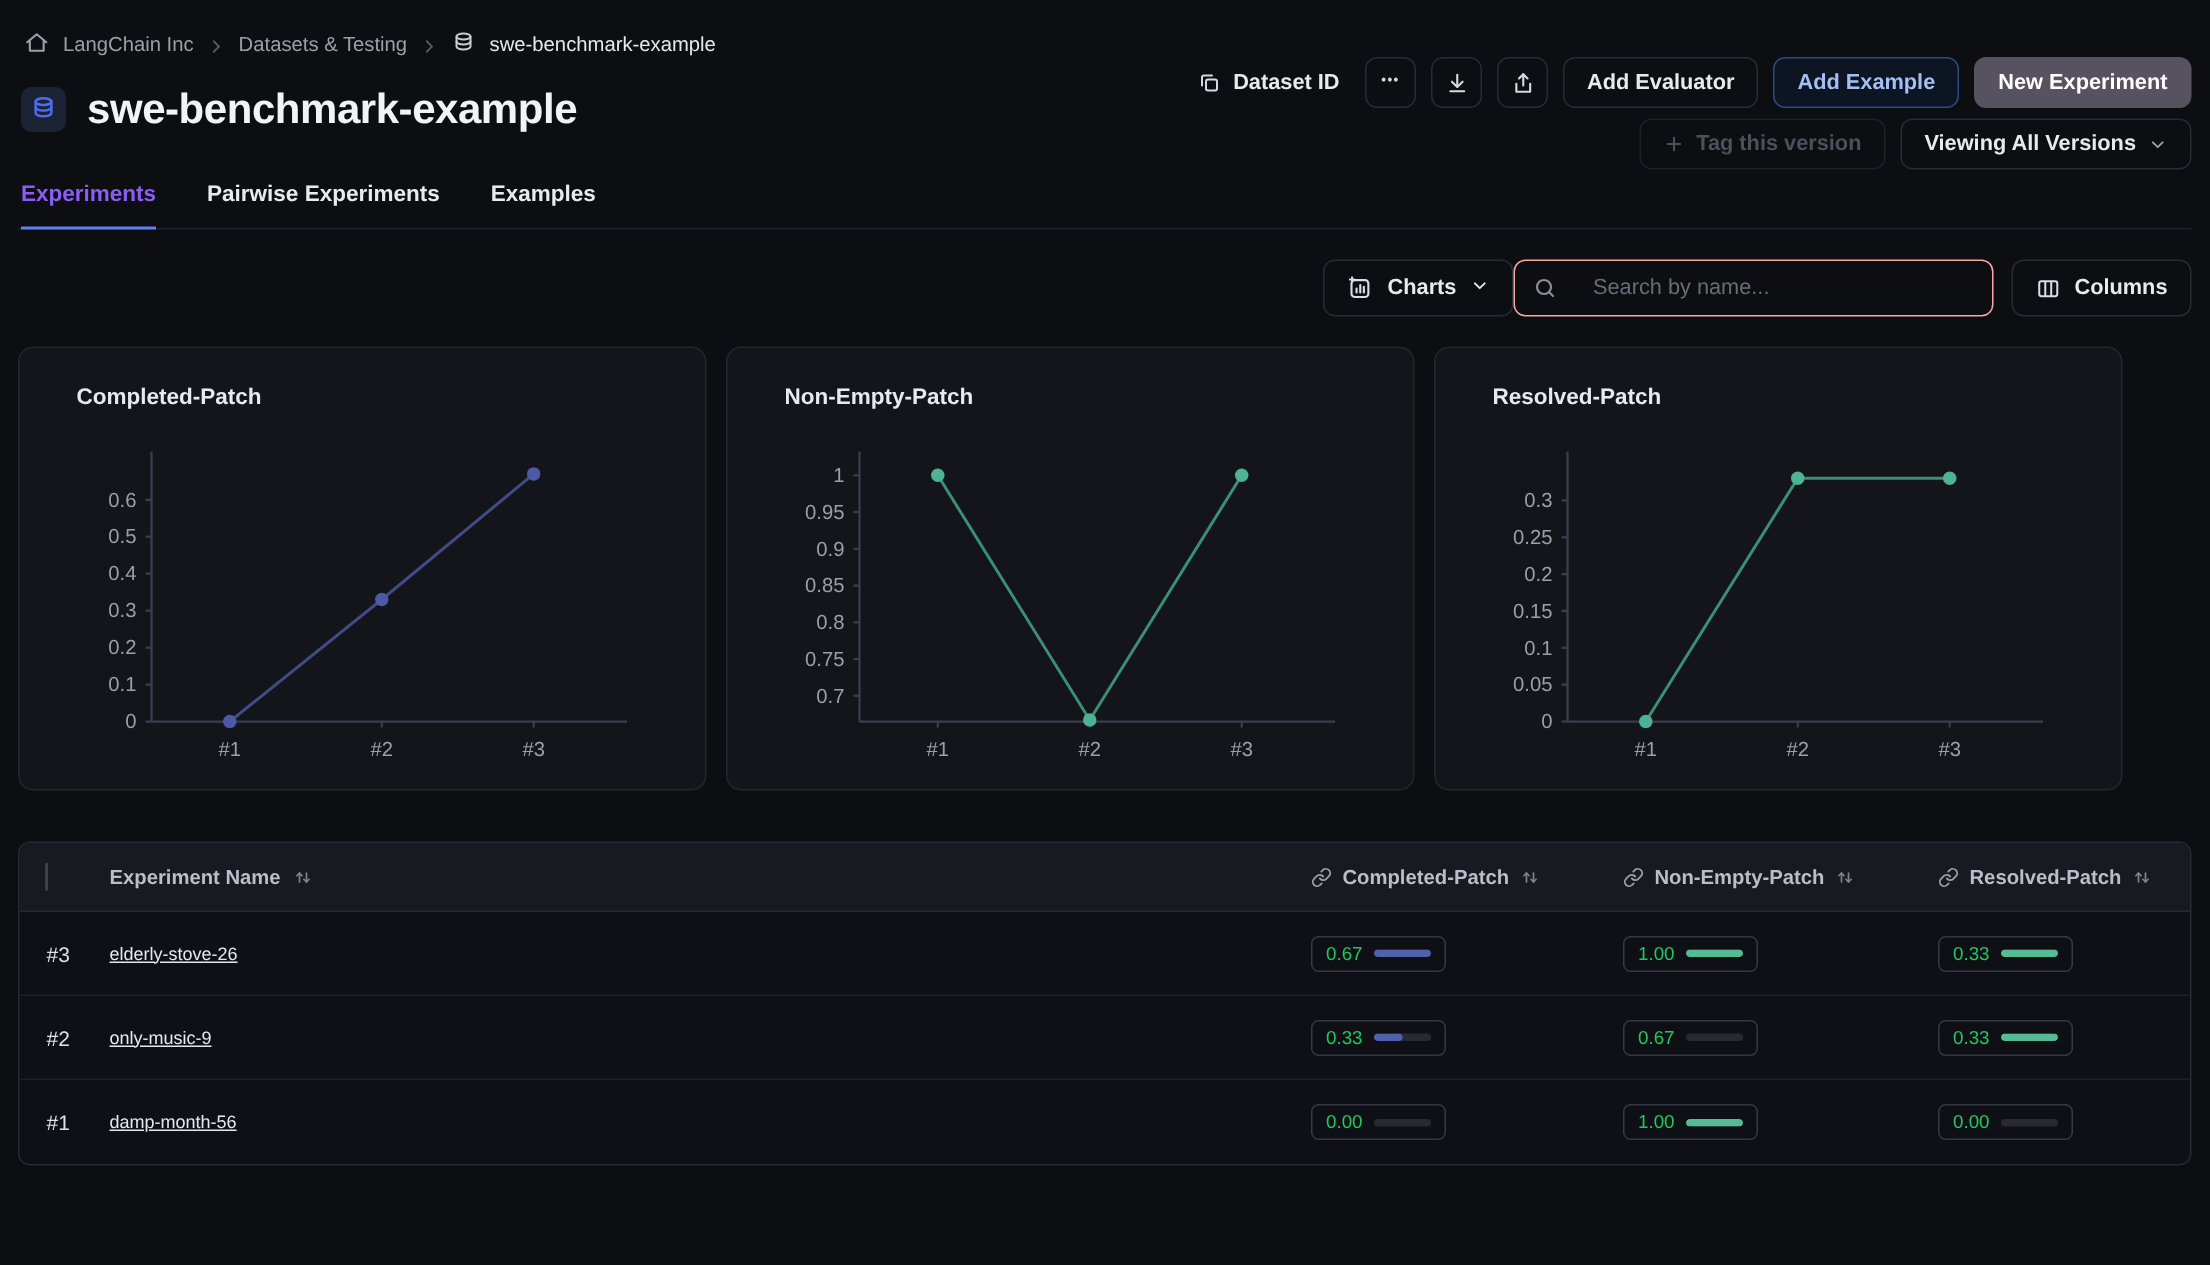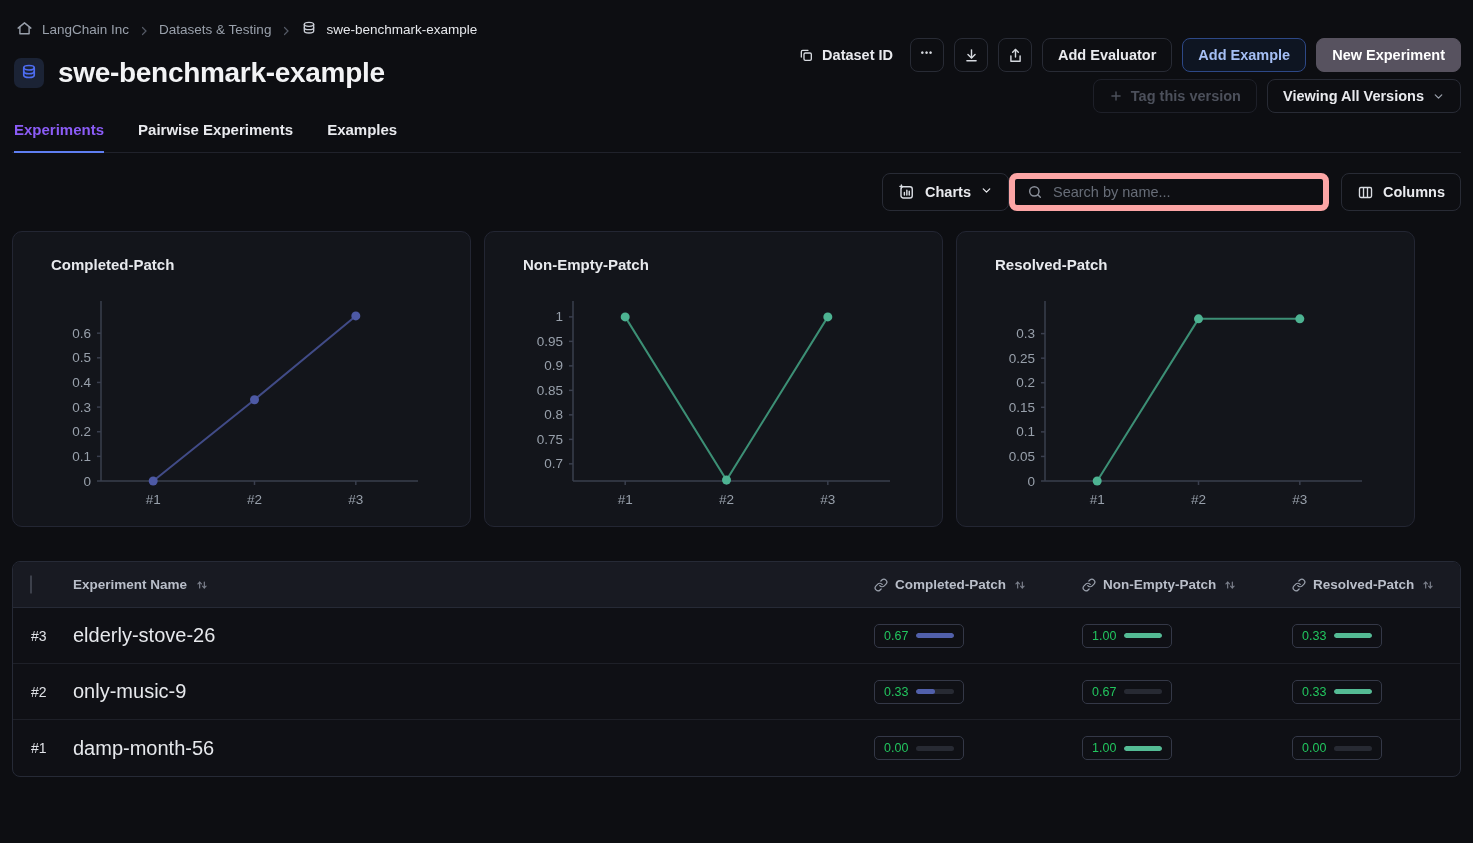--- a/index.html
+++ b/index.html
@@ -36,21 +36,21 @@
 
   
   .tabs { display:flex; gap:34px; margin-top:22px; padding:0 2px; border-bottom:1px solid #20222b; }
   .tab { font-size:15px; font-weight:600; color:#e9eaee; padding:4px 0 13px 0; cursor:pointer; }
   .tab.active { color:#8b5cf6; border-bottom:2.5px solid #5f7ef2; margin-bottom:-1px; }
 
   
   .controls { margin-top:20px; display:flex; align-items:center; justify-content:flex-end; }
   .controls .right { display:flex; align-items:center; gap:12px; }
   .ctrl-btn { display:inline-flex; align-items:center; gap:9px; height:38px; padding:0 15px; border:1px solid #282b35; border-radius:8px; background:transparent; color:#e9eaee; font-size:14.5px; font-weight:600; font-family:inherit; cursor:pointer; }
-  .search { display:flex; align-items:center; gap:10px; width:320px; height:38px; border:6px solid #fca5a5; border-radius:8px; padding:0 12px; color:#8a8f99; }
+  .search { display:flex; align-items:center; gap:24px; width:320px; height:38px; border:1px solid #fca5a5; border-radius:8px; padding:0 12px; color:#8a8f99; }
   .search input { flex:1; background:transparent; border:none; outline:none; color:#e9eaee; font-size:14.5px; font-family:inherit; }
   .search input::placeholder { color:#676d78; }
 
   
   .cards { display:flex; gap:13px; margin-top:20px; }
   .card { width:459px; height:296px; background:#13151b; border:1px solid #232633; border-radius:10px; padding-top:24px; overflow:hidden; }
   .card h3 { font-size:15px; font-weight:700; color:#e7e9ed; margin-left:38px; }
   .chart { display:block; margin:12px 0 0 10px; }
   .chart text { font-family:"Liberation Sans", sans-serif; }
 
@@ -58,21 +58,21 @@
   .table { margin-top:34px; border:1px solid #262a36; border-radius:8px; overflow:hidden; background:#0f1015; }
   .trow { display:grid; grid-template-columns:60px 1fr 208px 210px 179px; align-items:center; }
   .thead { height:46px; background:#181a22; border-bottom:1px solid #262a36; }
   .tbody-row { height:56px; border-bottom:1px solid #1e2028; cursor:pointer; }
   .tbody-row:last-child { border-bottom:none; }
   .cell-check { padding-left:17px; }
   .checkbox { width:16px; height:16px; border-radius:4px; border:1.5px solid #3c404b; background:#15161c; cursor:pointer; }
   .rank { padding-left:18px; font-size:14px; color:#dfe1e6; }
   .name-header, .metric-header { display:flex; align-items:center; gap:8px; font-size:13.5px; font-weight:700; color:#b9bec9; }
   .metric-header { padding-left:11px; gap:7px; }
-  .name-cell { font-size:20px; color:#e6e8ec; }
+  .name-cell { font-size:12px; color:#e6e8ec;text-decoration:underline; }
   .sort-icon { color:#7c818d; display:flex; cursor:pointer; }
   .link-icon { color:#9aa0ac; display:flex; }
   .metric-cell { padding-left:11px; }
   .pill { display:inline-flex; align-items:center; gap:8px; border:1px solid #343847; border-radius:5px; padding:4px 9px; }
   .pill .val { font-size:12.5px; color:#22c55e; }
   .bar-track { position:relative; width:38px; height:5px; border-radius:3px; background:#272a33; overflow:hidden; }
   .bar-fill { position:absolute; left:0; top:0; height:5px; border-radius:3px; }
 
   
   .pagination { margin-top:14px; display:flex; justify-content:flex-end; align-items:center; gap:9px; }

